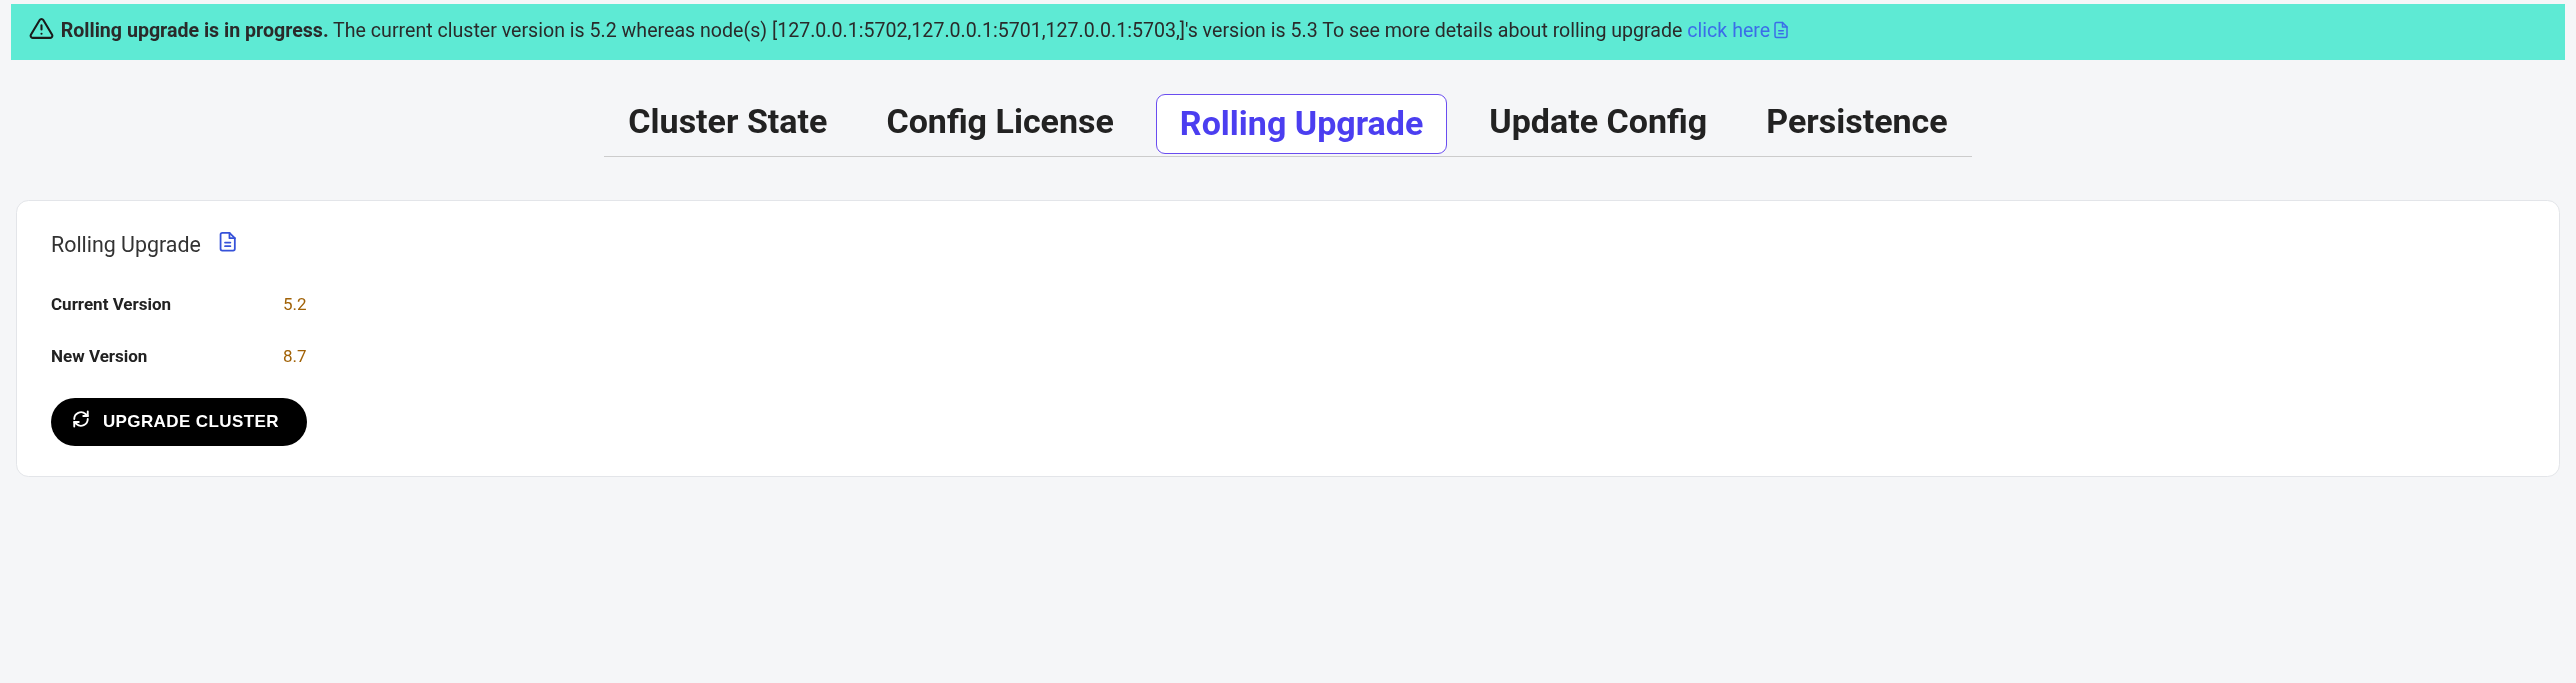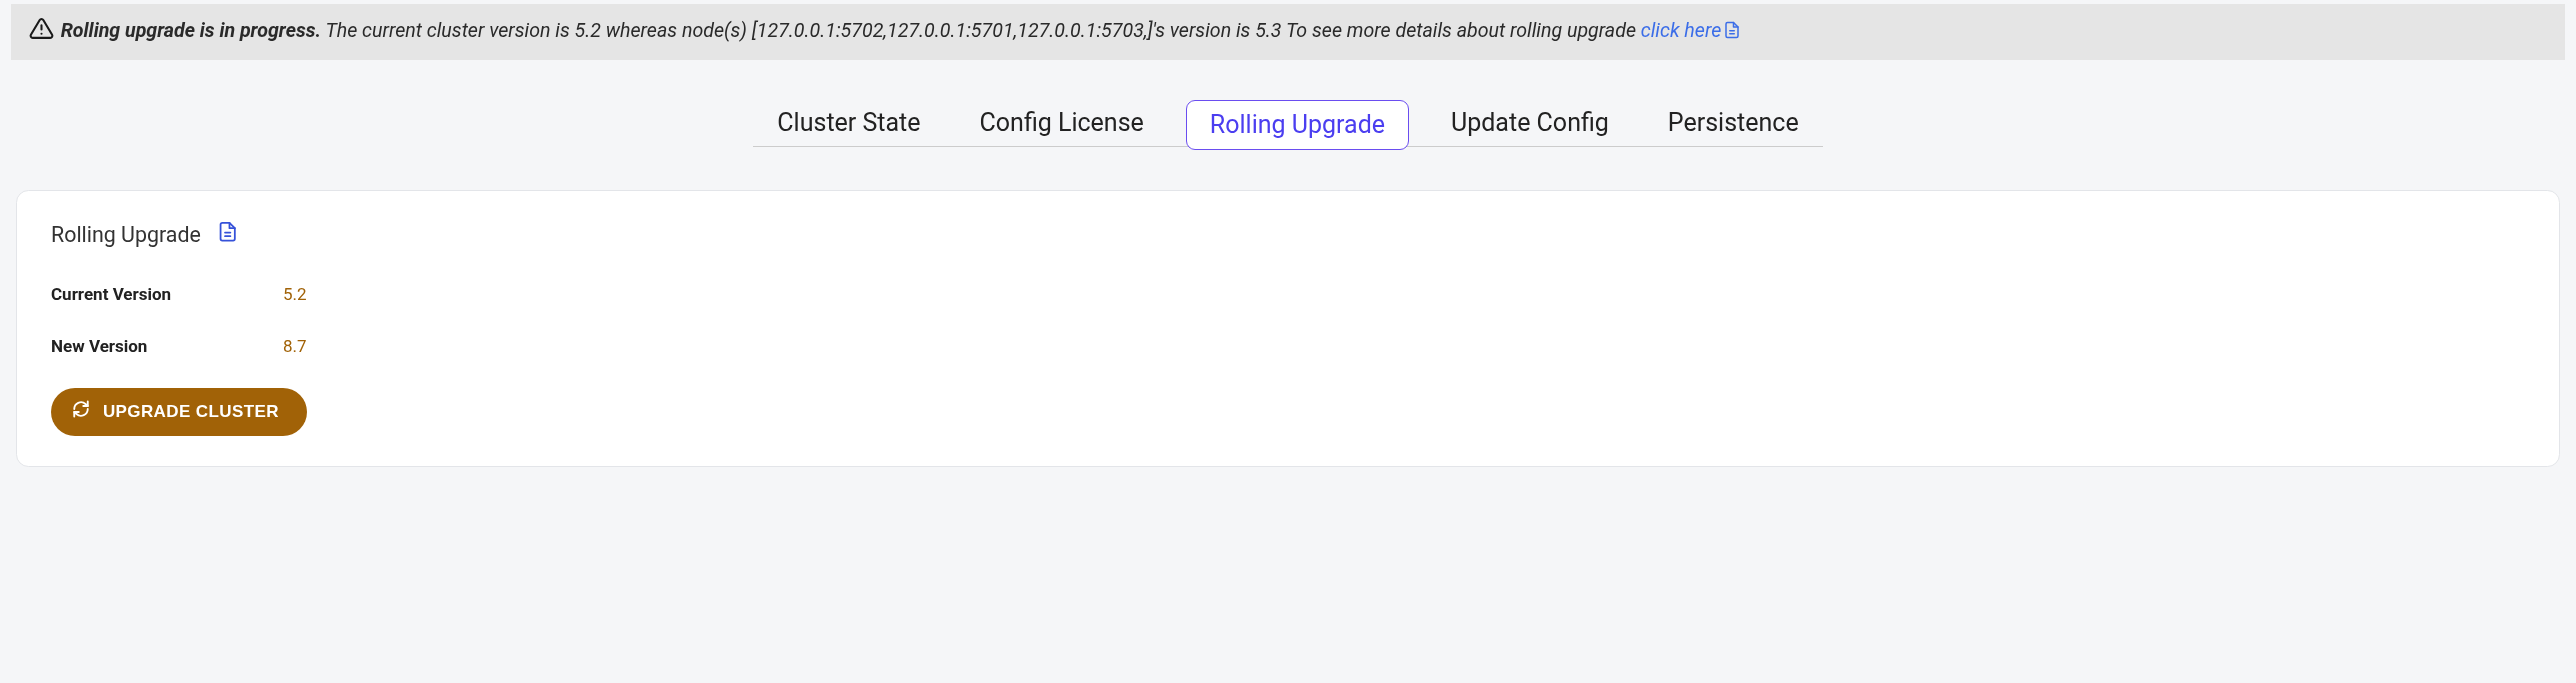--- a/index.html
+++ b/index.html
@@ -6,28 +6,27 @@
       margin: 0;
       padding: 0;
       box-sizing: border-box;
     }
     body {
       font-family: -apple-system, BlinkMacSystemFont, 'Segoe UI', Roboto, Helvetica, Arial, sans-serif;
       background: #f5f6f8;
       padding: 0;
     }
     .alert-banner {
-      background: #e5e5e5;
+      background: #5eead4;
       padding: 12.5px 21.4px 12.5px 50px;
       position: relative;
       font-size: 19.6px;
       color: #2a2a2a;
       line-height: 1.5;
       margin: 3.6px 10.7px 0 10.7px;
-      font-style: italic;
     }
     .alert-icon {
       position: absolute;
       left: 18px;
       top: 12.5px;
     }
     .alert-bold {
       font-weight: 700;
     }
     .alert-link {
@@ -46,29 +45,30 @@
       margin-top: 32px;
     }
     .tabs {
       display: flex;
       align-items: center;
       gap: 25px;
       border-bottom: 0.9px solid #ccc;
       padding: 0 7.1px;
     }
     .tab {
-      font-size: 25px;
+      font-size: 34px;
       color: #222;
       padding: 10.7px 16px 14.3px 16px;
       cursor: pointer;
       position: relative;
-      top: 6px;
+      top: 0;
       border: 1.8px solid transparent;
       border-radius: 9px;
       line-height: 1.1;
+      font-weight: bold;
     }
     .tab.active {
       color: #4b3ef0;
       border-color: #6a4df0;
       background: #fff;
       padding: 10.7px 23px;
     }
     .card {
       background: #fff;
       border: 0.9px solid #e3e5e9;
@@ -100,21 +100,21 @@
       width: 232px;
     }
     .kv-value {
       color: #a16207;
       font-weight: 400;
     }
     .upgrade-btn {
       display: inline-flex;
       align-items: center;
       gap: 12.5px;
-      background: #a16207;
+      background: #000000;
       color: #fff;
       border: none;
       border-radius: 891px;
       padding: 12.5px 28.5px 12.5px 21.4px;
       font-size: 17px;
       font-weight: 600;
       letter-spacing: 0.4px;
       cursor: pointer;
     }
     .upgrade-btn svg {

